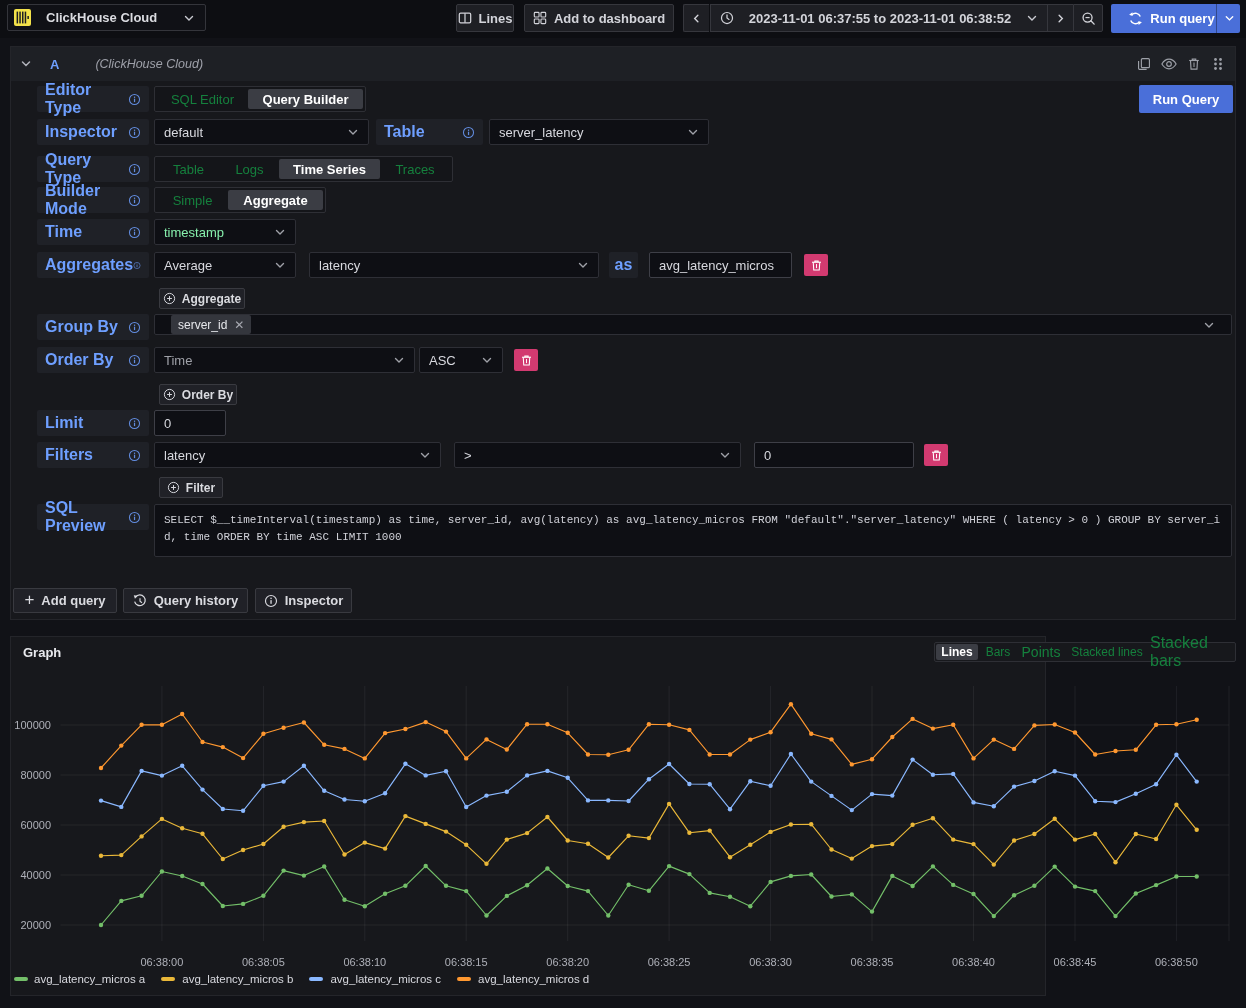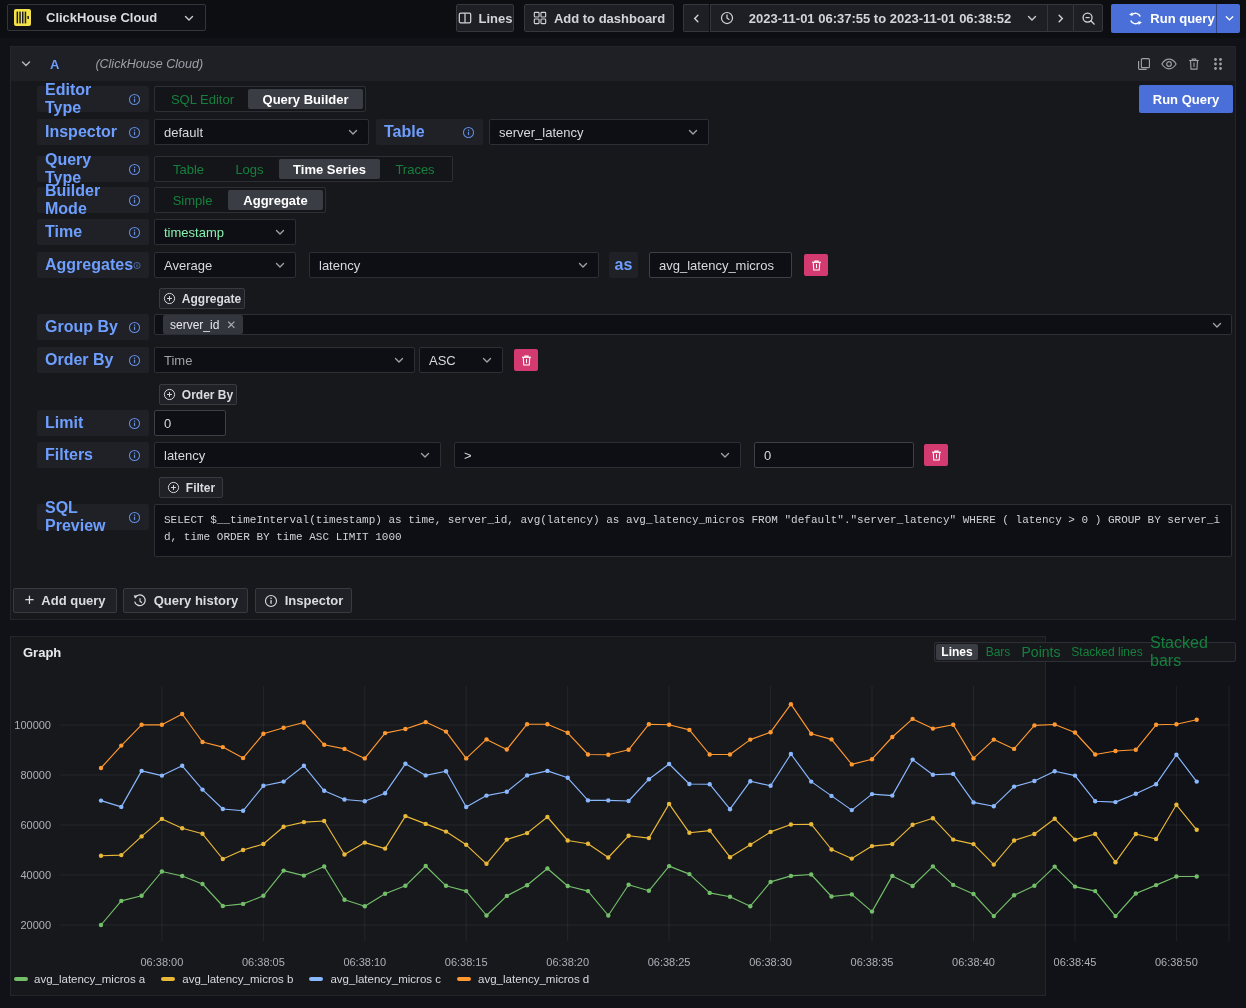--- a/index.html
+++ b/index.html
@@ -264,21 +264,21 @@
       <span>Aggregate</span>
     </div>
 <div class="lab" style="left:26px;top:267px;width:112px">
       <span>Group By</span>
       <svg class="info" viewBox="0 0 16 16">
         <circle cx="8" cy="8" r="6.2" fill="none" stroke="#6E9FFF" stroke-width="1.3"></circle>
         <rect x="7.3" y="7" width="1.5" height="4.2" fill="#6E9FFF"></rect>
         <rect x="7.3" y="4.4" width="1.5" height="1.6" fill="#6E9FFF"></rect>
       </svg>
     </div>
-<div class="sel" style="left:143px;top:267px;width:1078px;padding:0 8px">
+<div class="sel" style="left:143px;top:267px;width:1078px;padding:0 16px">
   <div style="background:#34363d;border-radius:2px;height:19px;display:flex;align-items:center;padding:0 7px;font-size:12px;color:#e6e7eb;gap:7px">server_id <span style="color:#a9abb3;font-size:12px">✕</span></div>
   <svg class="car" viewBox="0 0 12 12">
         <path d="M2.5 4.5 L6 8 L9.5 4.5" fill="none" stroke="#9fa1a8" stroke-width="1.4" stroke-linecap="round" stroke-linejoin="round"></path>
       </svg>
 </div>
 <div class="lab" style="left:26px;top:300px;width:112px">
       <span>Order By</span>
       <svg class="info" viewBox="0 0 16 16">
         <circle cx="8" cy="8" r="6.2" fill="none" stroke="#6E9FFF" stroke-width="1.3"></circle>
         <rect x="7.3" y="7" width="1.5" height="4.2" fill="#6E9FFF"></rect>

